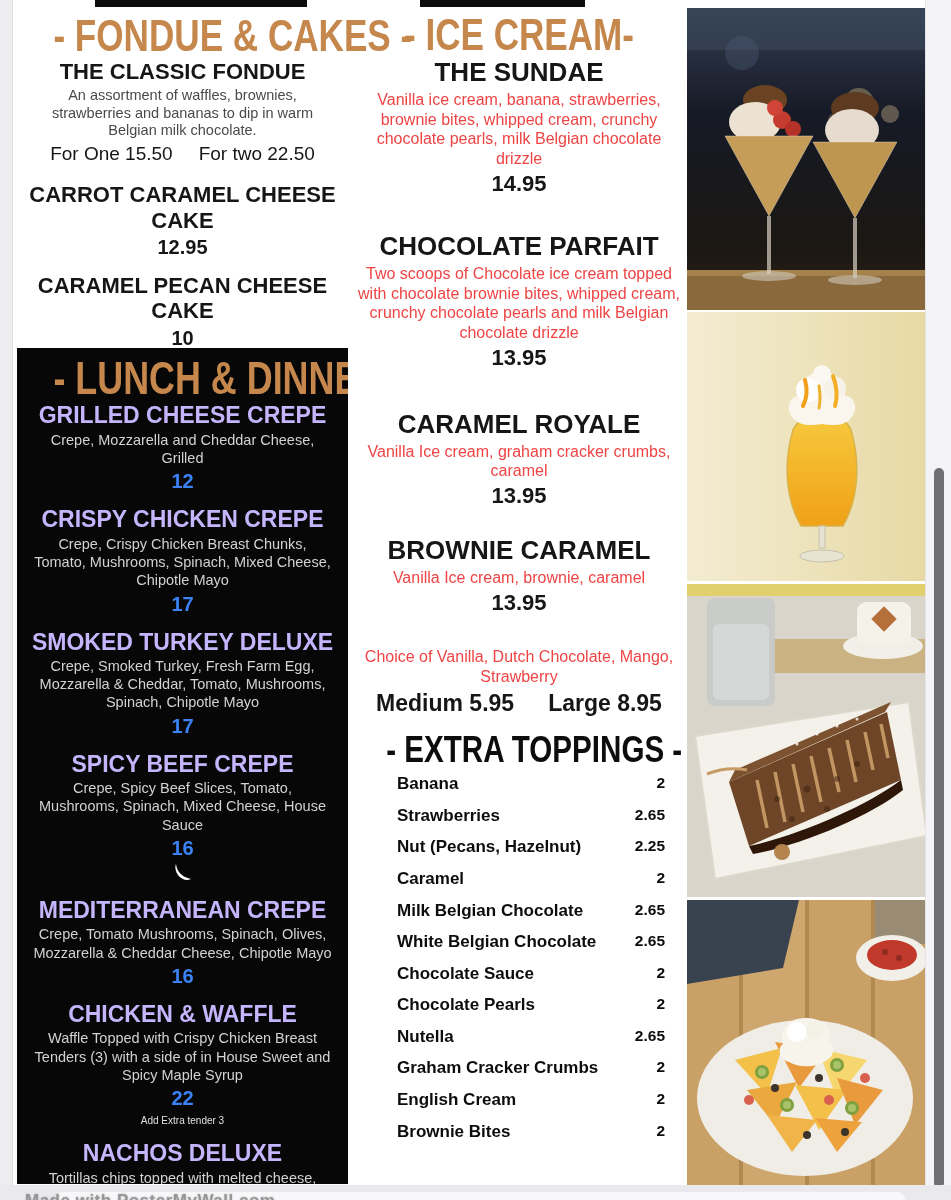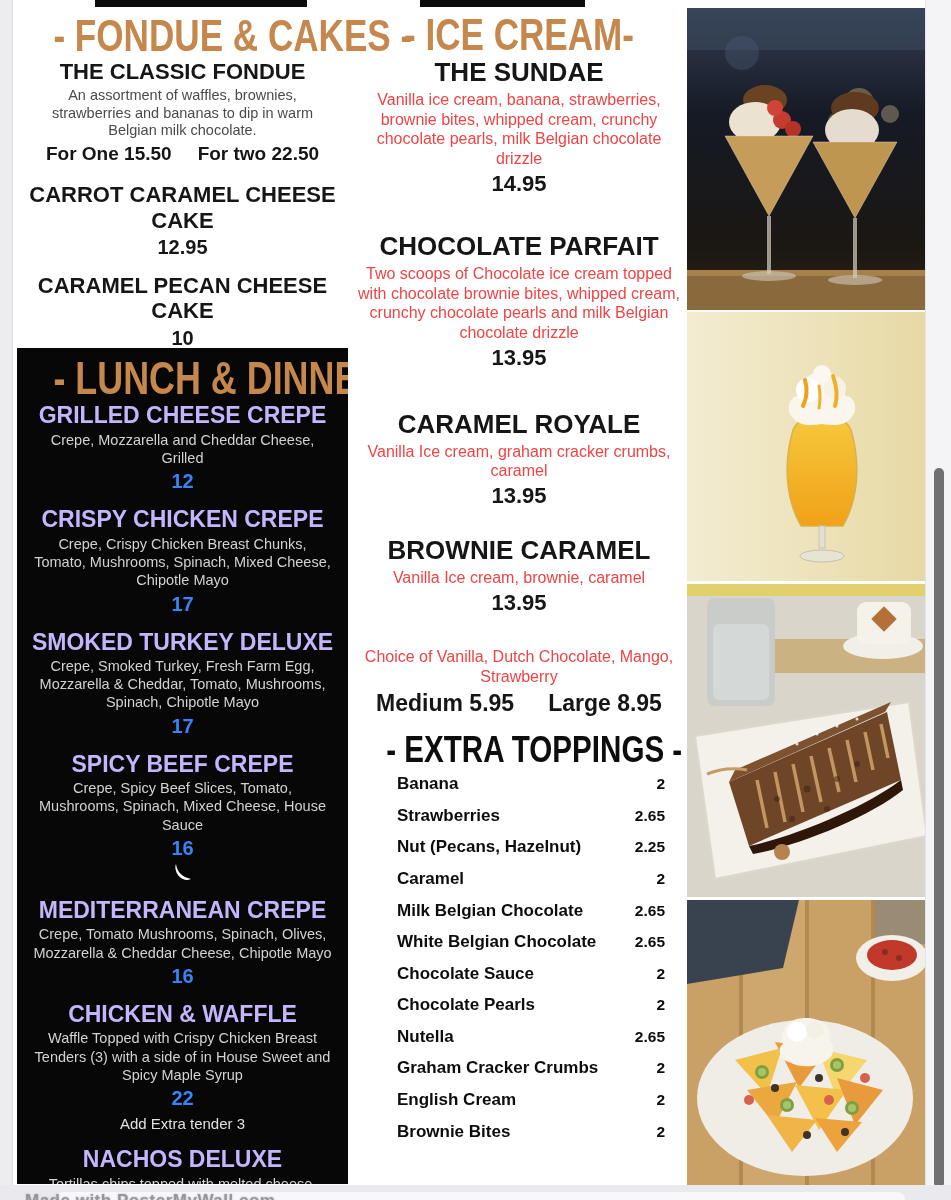--- a/index.html
+++ b/index.html
@@ -18,49 +18,49 @@
   .col-left { position:absolute; left:17px; top:0; width:331px; text-align:center; color:#161616; }
   .col-mid  { position:absolute; left:353px; top:0; width:332px; text-align:center; color:#161616; }
 
   .sec-title { font-weight:bold; font-size:45px; line-height:1.05; color:#c5874c; white-space:nowrap; transform:scaleX(.78); transform-origin:50% 50%; letter-spacing:0; }
   .col-left .sec-title { margin-top:12px; }
   .col-mid  .sec-title { margin-top:11px; }
 
   .nm { font-weight:bold; font-size:22px; line-height:1.15; }
   .ds { font-size:14.5px; color:#4a4a4a; line-height:1.24; margin:2px auto 0; width:282px; }
   .pr { font-weight:bold; font-size:20px; line-height:1.1; margin-top:3px; }
-  .dual { display:flex; justify-content:center; gap:26px; font-weight:bold; font-size:19px; margin-top:3px; }
+  .dual { display:flex; justify-content:center; gap:26px; font-weight:normal; font-size:19px; margin-top:3px; }
 
   .mi-carrot { margin-top:17px; }
   .mi-pecan  { margin-top:15px; }
   .mi-truffle{ margin-top:13px; }
 
   
   .black-block { position:absolute; left:17px; top:348px; width:331px; height:836px; background:#070707; text-align:center; color:#fff; overflow:hidden; }
   .black-block .sec-title { margin-top:6px; font-size:46px; }
   .black-block .nm { color:#c4b5fd; font-size:23px; }
   .black-block .ds { color:#d2d2d2; width:300px; line-height:1.26; }
   .black-block .pr { color:#3b82f6; }
   .bk { margin-top:14px; }
-  .note { font-size:15px; color:#e0e0e0; margin-top:6px; }
+  .note { font-size:10px; color:#e0e0e0; margin-top:6px; }
   .chili { margin:4px auto 0; width:22px; height:20px; }
 
   
   .col-mid .nm { font-size:26px; }
   .col-mid .ds { font-size:16px; color:#ef4444; width:330px; line-height:1.23; }
   .col-mid .pr { font-size:22px; }
   .mid-gap1 { margin-top:36px; }
   .mid-gap2 { margin-top:40px; }
   .mid-gap3 { margin-top:28px; }
   .mid-gap4 { margin-top:32px; }
   .scoops-dual { display:flex; justify-content:center; gap:34px; font-weight:bold; font-size:23px; margin-top:4px;text-align:center; }
 
   .top-title { font-weight:bold; font-size:37px; color:#0d0d0d; white-space:nowrap; transform:scaleX(.8); margin-top:14px; line-height:1.05; }
   .toppings { width:268px; margin:4px 0 0 44px; }
-  .top-row { display:flex; justify-content:space-between; align-items:center; font-weight:bold; font-size:17px; color:#0d0d0d; margin-bottom:11.6px; }
+  .top-row { display:flex; justify-content:space-between; align-items:flex-start; font-weight:bold; font-size:17px; color:#0d0d0d; margin-bottom:11.6px; }
   .top-row .tp { font-size:15.5px; }
 
   
   .photo { position:absolute; left:687px; width:243px; overflow:hidden; }
   .photo svg { display:block; }
   .ph1 { top:8px;   height:302px; }
   .ph2 { top:312px; height:269px; }
   .ph3 { top:584px; height:313px; }
   .ph4 { top:900px; height:285px; }
 

